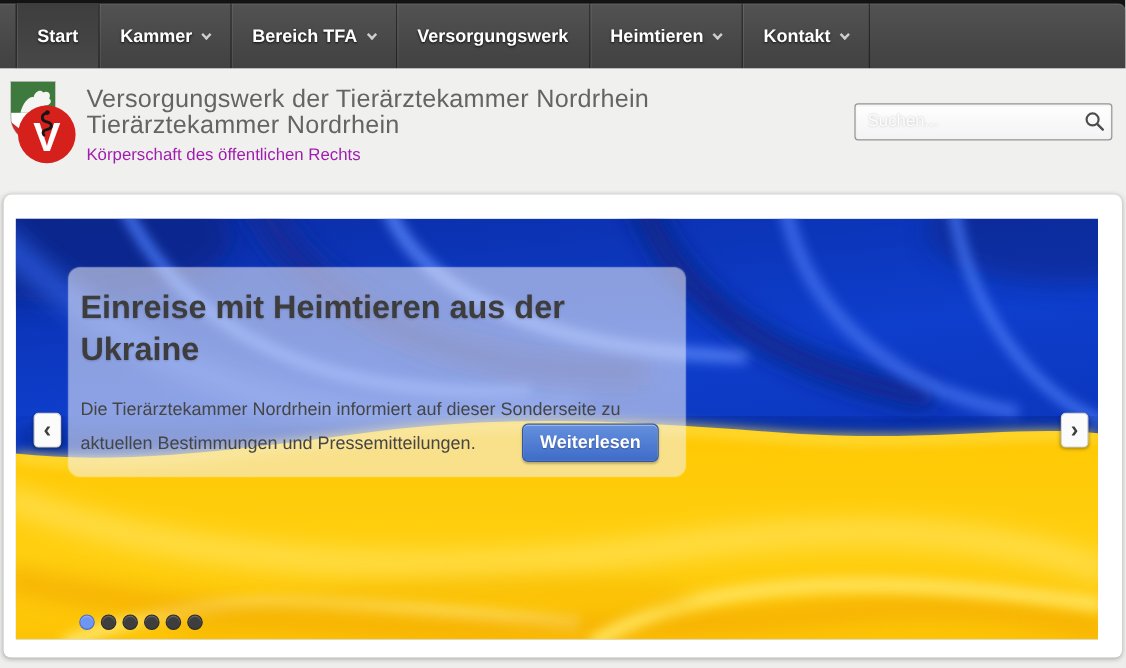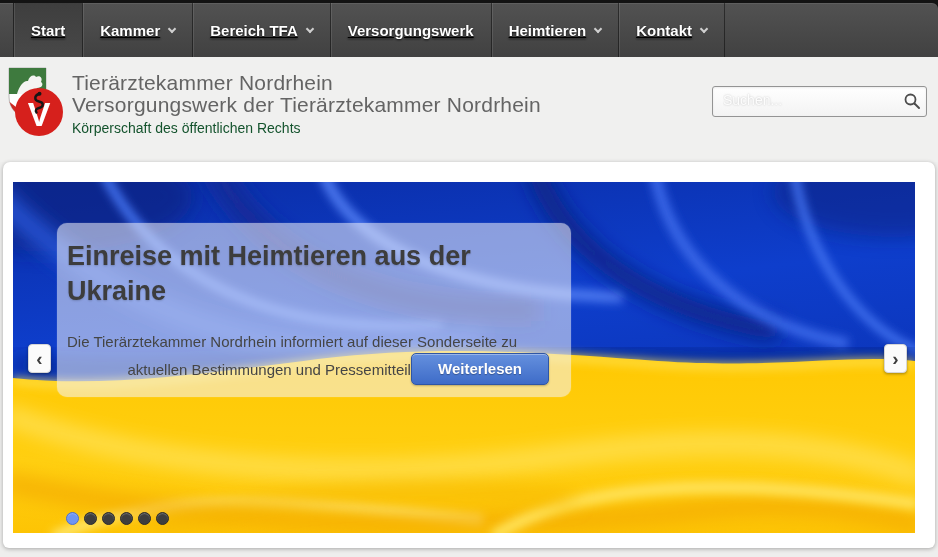--- a/index.html
+++ b/index.html
@@ -3,39 +3,39 @@
 <meta charset="utf-8">
 <style>
   * { margin:0; padding:0; box-sizing:border-box; }
   html,body { background:#e9e9e8; font-family:"Liberation Sans","DejaVu Sans",sans-serif; }
   .page { position:relative; width:938px; height:557px; overflow:hidden; background:#eeeeed; }
 
   
   .topbar { position:absolute; top:0; left:0; width:938px; height:57px; background:#131313; }
   .navbar { position:absolute; top:3px; left:0; width:938px; height:54px;
             background:linear-gradient(#525252,#414141); border-radius:0 6px 0 0;
-            box-shadow:inset 0 1px 0 rgba(255,255,255,.08);text-decoration:underline; }
+            box-shadow:inset 0 1px 0 rgba(255,255,255,.08); }
   .nav { display:flex; height:54px; list-style:none; margin-left:13px; }
   .nav-item { display:flex; align-items:center; padding:0 17px; cursor:pointer;
               border-left:1px solid rgba(0,0,0,.45);
               box-shadow:inset 1px 0 0 rgba(255,255,255,.10); }
   .nav-item:last-child { border-right:1px solid rgba(0,0,0,.45);text-align:right; }
   .nav-item.active { background:linear-gradient(#3e3e3e,#484848); }
   .nav-label { color:#fff; font-size:15px; font-weight:bold;
                text-shadow:0 1px 2px rgba(0,0,0,.85); white-space:nowrap; }
   .chev { display:inline-block; width:6px; height:6px; margin-left:9px; margin-top:-3px;
           border-right:2px solid #cfcfcf; border-bottom:2px solid #cfcfcf;
           transform:rotate(45deg); }
 
   
   .header { position:absolute; top:57px; left:0; width:938px; height:105px; background:#f0f0ef; }
   .logo { position:absolute; left:5px; top:7px; width:60px; height:76px; cursor:pointer; }
   .titles { position:absolute; left:72px; top:15px; color:#646464; }
   .title-line { font-size:21px; line-height:22px; letter-spacing:.2px; }
-  .subtitle { font-size:14px; line-height:18px; margin-top:3px; color:#14532d; }
+  .subtitle { font-size:14px; line-height:18px; margin-top:3px; color:#a21caf; }
   .searchbox { position:absolute; right:11px; top:29px; width:215px; height:31px; }
   .searchbox input { width:215px; height:31px; border:1px solid #949494; border-radius:3px;
                      background:linear-gradient(#ffffff,#f3f3f3); padding:0 30px 4px 10px;
                      font-size:14px; font-family:inherit; color:#555; outline:none;
                      box-shadow:inset 0 1px 2px rgba(0,0,0,.08); }
   .searchbox input::placeholder { color:#fdfdfd; text-shadow:0 0 2px rgba(120,120,120,.45); }
   .search-btn { position:absolute; right:4px; top:5px; width:22px; height:22px; border:none;
                 background:transparent; cursor:pointer; }
 
   
@@ -47,22 +47,22 @@
   .carousel { position:absolute; left:10px; top:20px; width:902px; height:351px; overflow:hidden; }
   .flag-svg { position:absolute; left:0; top:0; }
 
   .slide-box { position:absolute; left:44px; top:41px; width:514px; height:174px;
                background:rgba(244,244,250,.55); border-radius:10px;
                box-shadow:0 0 1px rgba(255,255,255,.5); }
   .slide-title { margin:16px 10px 0 10px; font-size:27px; font-weight:bold; line-height:35px;
                  color:#3d3d3d; text-shadow:0 1px 2px rgba(0,0,0,.18); }
   .slide-body { position:absolute; left:10px; bottom:13px; font-size:15px; line-height:28px;
                 color:#454545; }
-  .slide-body span { display:block; white-space:nowrap;text-align:center; }
-  .readmore { position:absolute; right:22px; bottom:12px; padding:6px 26px 7px;
+  .slide-body span { display:block; white-space:nowrap; }
+  .readmore { position:absolute; right:22px; bottom:12px; padding:6px 14px 7px;
               font-family:inherit; font-size:15px; font-weight:bold; color:#fff; cursor:pointer;
               background:linear-gradient(var(--button-blue-light,#6590de),var(--accent-blue,#3e6cc8));
               border:1px solid #2f56a5; border-radius:5px;
               box-shadow:inset 0 1px 0 rgba(255,255,255,.35), 0 1px 2px rgba(0,0,0,.25);
               text-shadow:0 1px 1px rgba(0,0,0,.3);text-align:right; }
 
   .arrow { position:absolute; top:162px; width:23px; height:29px; background:#fbfbfb;
            border:1px solid #d6d6d6; border-radius:4px; box-shadow:0 1px 3px rgba(0,0,0,.35);
            color:#3c3c3c; font-size:19px; font-weight:bold; line-height:26px; text-align:center;
            cursor:pointer; padding:0; font-family:inherit; }
@@ -123,22 +123,22 @@
           <path d="M12,30 C14,22 19,16 23,17 C24,12 29,10 31,13 C35,11 38,14 36,18 C39,20 37,24 32,24 L30,30 Z" fill="#f4f4f2"></path>
           <path d="M2,36 L16,47 L11,56 L0,48 Z" fill="#cc2a23"></path>
         </g>
         <circle cx="34" cy="48" r="24" fill="#d6201c"></circle>
         <text x="34" y="62" text-anchor="middle" font-family="Liberation Sans, sans-serif" font-size="34" font-weight="bold" fill="#ffffff">V</text>
         <path d="M34,30 C29,31.5 29,36.5 34,37.5 C39,38.5 39,43 34,44 C31,44.7 30,46.5 31.5,48.5" stroke="#161616" stroke-width="2.4" fill="none" stroke-linecap="round"></path>
         <circle cx="34.5" cy="29.8" r="2" fill="#161616"></circle>
       </svg>
     </div>
     <div class="titles">
+      <div class="title-line">Versorgungswerk der Tierärztekammer Nordrhein</div>
       <div class="title-line">Tierärztekammer Nordrhein</div>
-      <div class="title-line">Versorgungswerk der Tierärztekammer Nordrhein</div>
       <div class="subtitle">Körperschaft des öffentlichen Rechts</div>
     </div>
     <div class="searchbox">
       <input type="text" placeholder="Suchen..." style="">
       <button class="search-btn">
         <svg width="18" height="18" viewBox="0 0 18 18">
           <circle cx="7.5" cy="7.5" r="5" fill="none" stroke="#4c4c4c" stroke-width="1.8"></circle>
           <line x1="11.5" y1="11.5" x2="16" y2="16" stroke="#4c4c4c" stroke-width="2" stroke-linecap="round"></line>
         </svg>
       </button>

